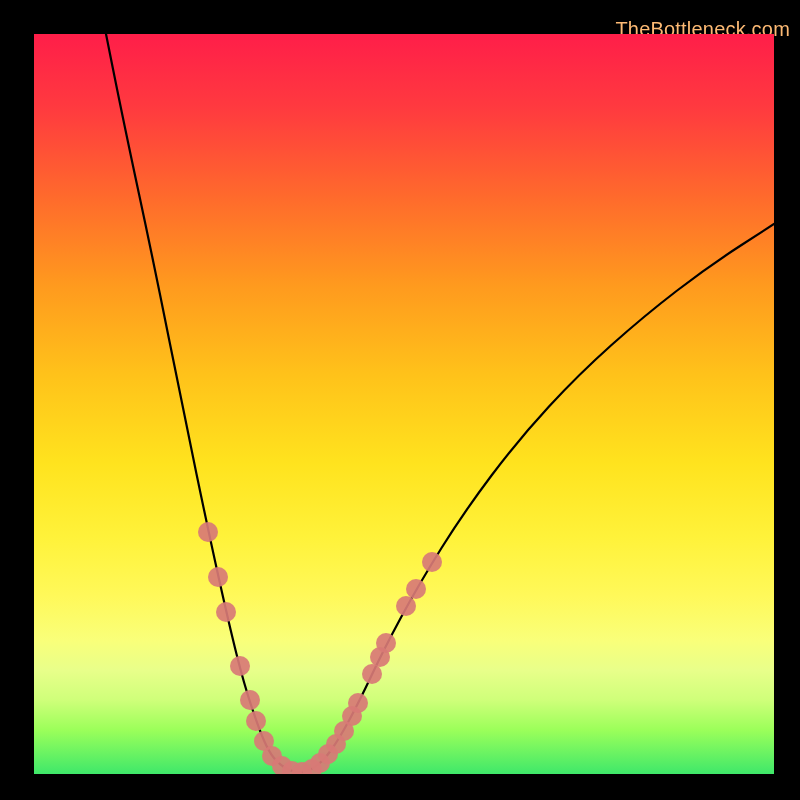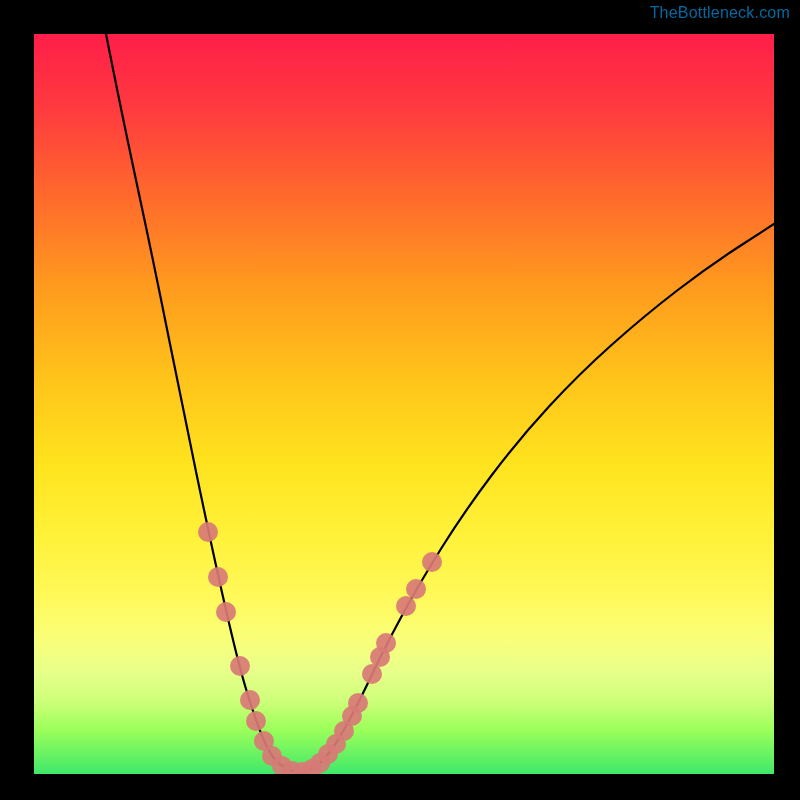--- a/index.html
+++ b/index.html
@@ -41,24 +41,24 @@
       #fff95a 76%,
       #f9ff7a 82%,
       #e8ff8a 86%,
       #cfff7a 90%,
       #9cff5a 94%,
       #3fe86a 100%
     );
   }
   .watermark {
     position: absolute;
-    top: 4px;
+    top: 18px;
     right: 10px;
-    color: #0369a1;
-    font-size: 16px;
+    color: #fdba74;
+    font-size: 20px;
     font-weight: 500;
     letter-spacing: 0.2px;
     user-select: none;
   }
   svg.curve {
     position: absolute;
     inset: 0;
     width: 740px;
     height: 740px;
     overflow: visible;

